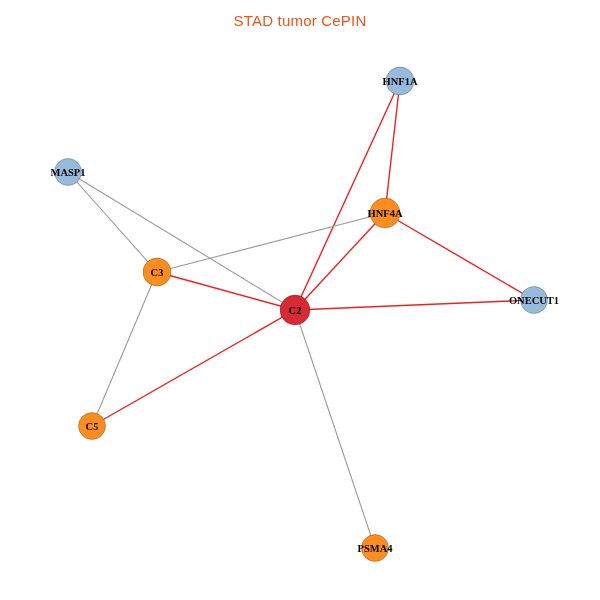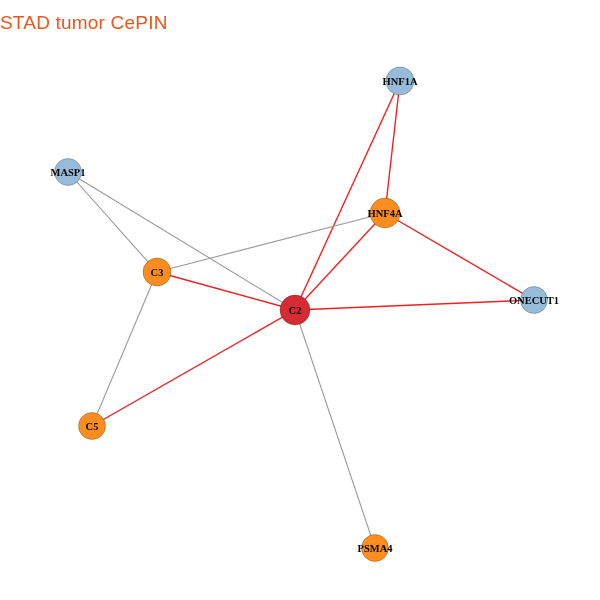--- a/index.html
+++ b/index.html
@@ -13,22 +13,22 @@
     height: 600px;
     background: #ffffff;
     overflow: hidden;
     font-family: "Liberation Sans", sans-serif;
   }
   .plot-title {
     position: absolute;
     top: 12px;
     left: 0;
     width: 100%;
-    text-align: left;
-    font-size: 19px;
+    text-align: center;
+    font-size: 15px;
     font-weight: 400;
     letter-spacing: 0.2px;
   }
   svg {
     position: absolute;
     top: 0;
     left: 0;
   }
   .node-label {
     font-family: "Liberation Serif", serif;

